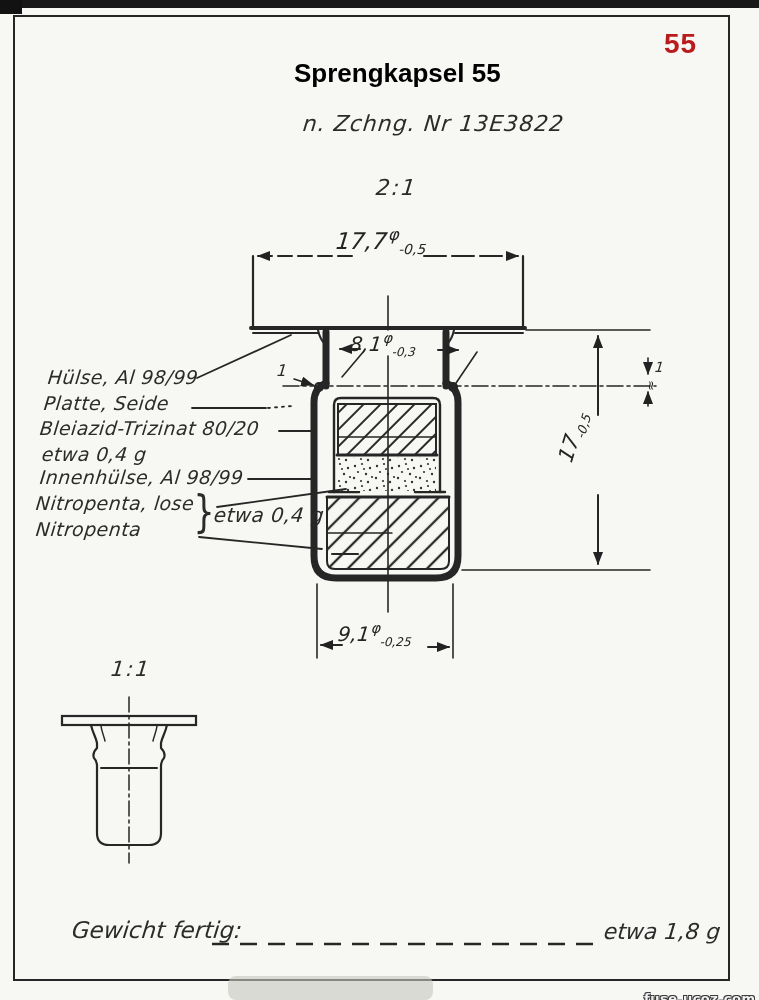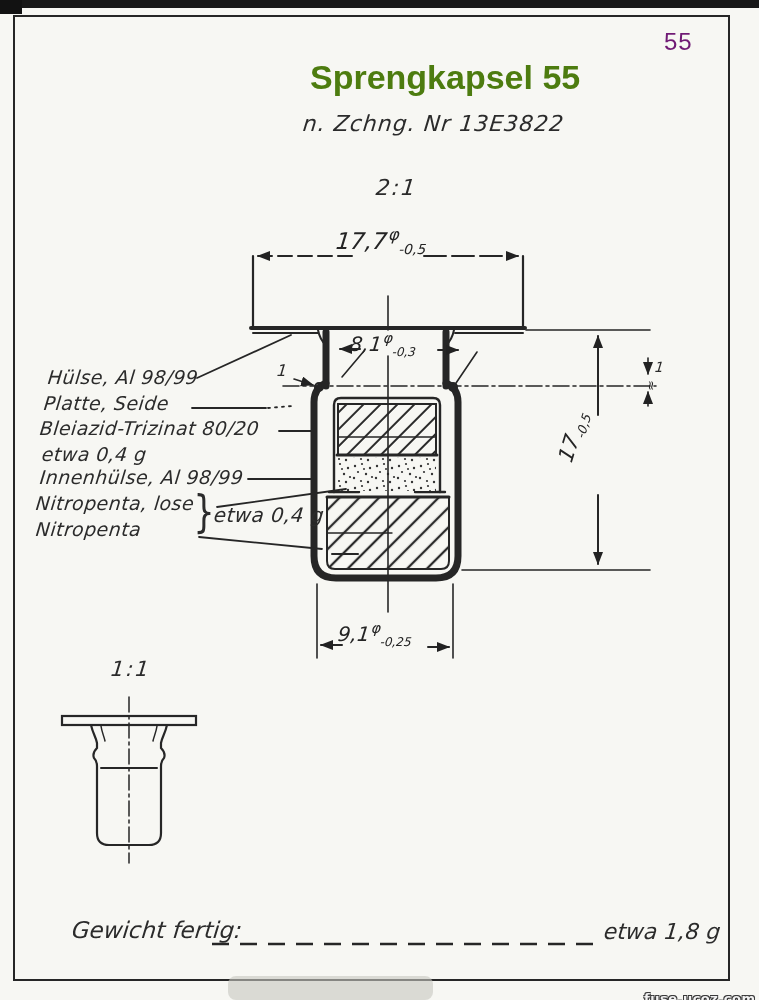--- a/index.html
+++ b/index.html
@@ -8,23 +8,23 @@
   .top-bar{position:absolute;left:0;top:0;width:759px;height:8px;background:#181818;}
   .corner-blob{position:absolute;left:0;top:0;width:22px;height:14px;background:#121212;}
   .frame{position:absolute;left:13px;top:15px;width:717px;height:966px;
          border:2.5px solid #262626;box-sizing:border-box;}
   .smudge{position:absolute;left:228px;top:976px;width:205px;height:24px;background:#c6c6c0;
           opacity:.6;border-radius:8px;}
   svg.lines{position:absolute;left:0;top:0;z-index:1;}
   .txt{position:absolute;z-index:2;white-space:nowrap;}
   .hand{font-family:"DejaVu Sans", sans-serif;font-style:italic;color:#2b2b2b;transform:skewX(-6deg);}
   .page-number{left:664px;top:28px;font-family:"Liberation Sans",sans-serif;
-               font-weight:normal;font-size:24px;color:#701a75;letter-spacing:1px;}
-  .title{left:310px;top:58px;font-family:"Liberation Sans",sans-serif;
-         font-weight:bold;font-size:34px;color:#4d7c0f;}
+               font-weight:bold;font-size:28px;color:#b91c1c;letter-spacing:1px;}
+  .title{left:294px;top:58px;font-family:"Liberation Sans",sans-serif;
+         font-weight:bold;font-size:26px;color:#000000;}
   .drawing-ref{left:303px;top:111px;font-size:22px;letter-spacing:1px;}
   .scale-main{left:376px;top:175px;font-size:22px;letter-spacing:2px;}
   .scale-small{left:111px;top:657px;font-size:21px;letter-spacing:2px;}
   .lbl{font-size:19px;letter-spacing:.4px;}
   .lbl-huelse{left:48px;top:366px;}
   .lbl-platte{left:44px;top:392px;}
   .lbl-bleiazid{left:40px;top:417px;}
   .lbl-etwa1{left:42px;top:443px;}
   .lbl-innen{left:40px;top:466px;}
   .lbl-lose{left:36px;top:492px;}

